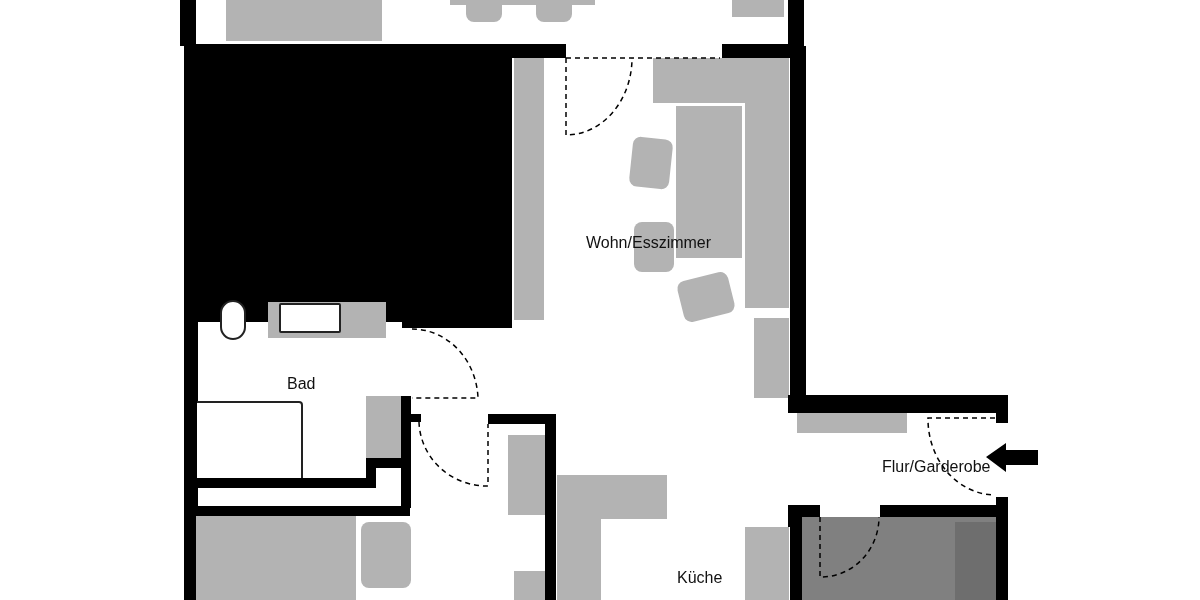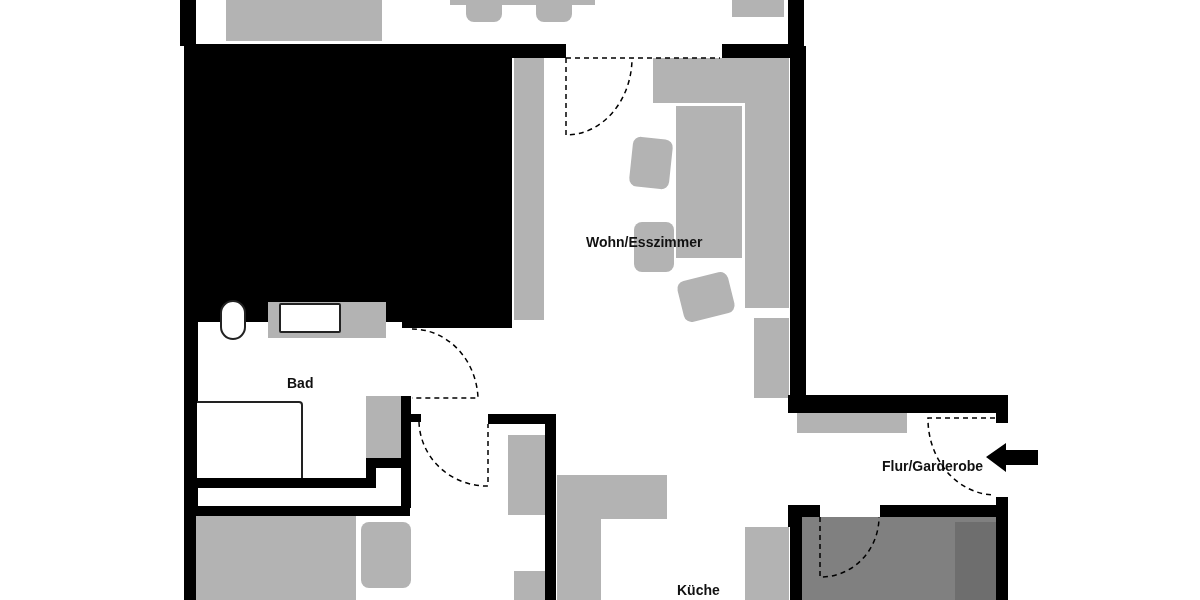--- a/index.html
+++ b/index.html
@@ -1,21 +1,21 @@
 <!DOCTYPE html>
 <html><head>
 <meta charset="utf-8">
 <style>
   html, body { margin: 0; padding: 0; background: #ffffff; }
   body { width: 1200px; height: 600px; position: relative; overflow: hidden; font-family: "Liberation Sans", sans-serif; }
   .plan { position: absolute; left: 0; top: 0; width: 1200px; height: 600px; }
   .w { position: absolute; background: #000; }
   .f { position: absolute; background: #b3b3b3; }
   .rf { position: absolute; background: #b3b3b3; border-radius: 8px; }
-  .label { position: absolute; font-weight: bold; font-size: 14px; color: #111; white-space: nowrap; }
+  .label { position: absolute; font-weight: normal; font-size: 16px; color: #111; white-space: nowrap; }
   svg.overlay { position: absolute; left: 0; top: 0; }
 </style>
 </head>
 <body>
 
 <div class="plan">
 
   <div class="w" style="left:180px;top:0;width:16px;height:46px;"></div>
   <div class="f" style="left:226px;top:0;width:156px;height:41px;"></div>
   <div class="f" style="left:450px;top:0;width:145px;height:5px;"></div>
@@ -62,21 +62,21 @@
   <div class="rf" style="left:361px;top:522px;width:50px;height:66px;"></div>
 
   <div class="w" style="left:488px;top:414px;width:68px;height:10px;"></div>
   <div class="w" style="left:545px;top:414px;width:11px;height:186px;"></div>
   <div class="f" style="left:508px;top:435px;width:37px;height:80px;"></div>
   <div class="f" style="left:514px;top:571px;width:31px;height:29px;"></div>
   <div class="f" style="left:557px;top:475px;width:110px;height:44px;"></div>
   <div class="f" style="left:557px;top:519px;width:44px;height:81px;"></div>
   <div class="f" style="left:745px;top:527px;width:44px;height:73px;"></div>
 
-  <div class="label" style="left:649px;top:582px;padding-left:28px;">Küche</div>
+  <div class="label" style="left:649px;top:569px;padding-left:28px;">Küche</div>
 
   <div class="w" style="left:788px;top:395px;width:220px;height:18px;"></div>
   <div class="w" style="left:996px;top:395px;width:12px;height:28px;"></div>
   <div class="f" style="left:797px;top:413px;width:110px;height:20px;"></div>
   <div class="w" style="left:996px;top:497px;width:12px;height:103px;"></div>
 
   <svg class="overlay" width="1200" height="600" style="pointer-events:none;">
     <polygon points="986,457 1006,443 1006,450 1038,450 1038,465 1006,465 1006,472" fill="#000"></polygon>
   </svg>
 

